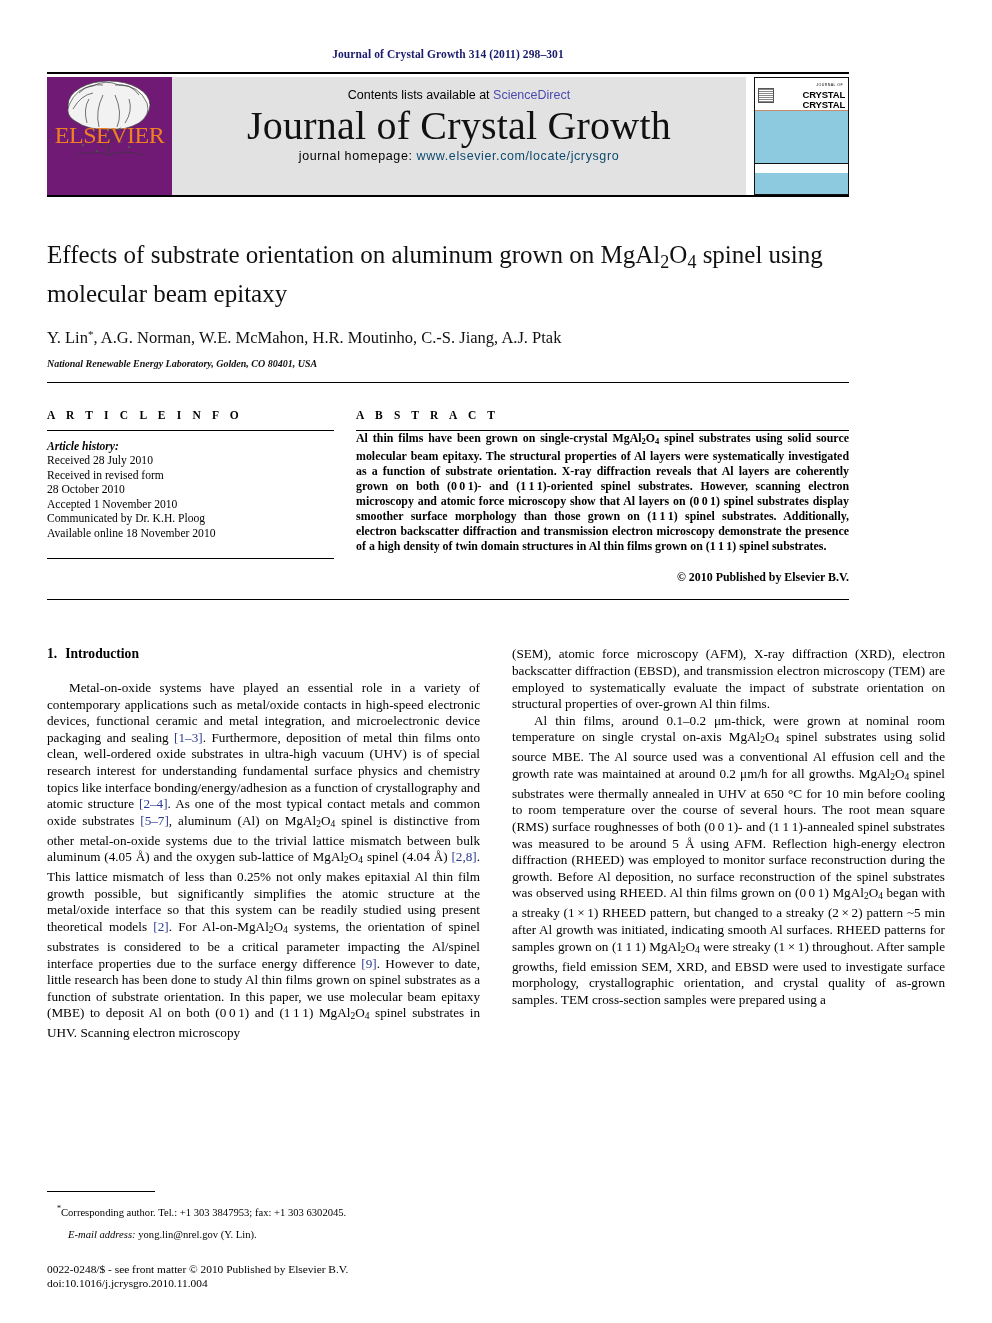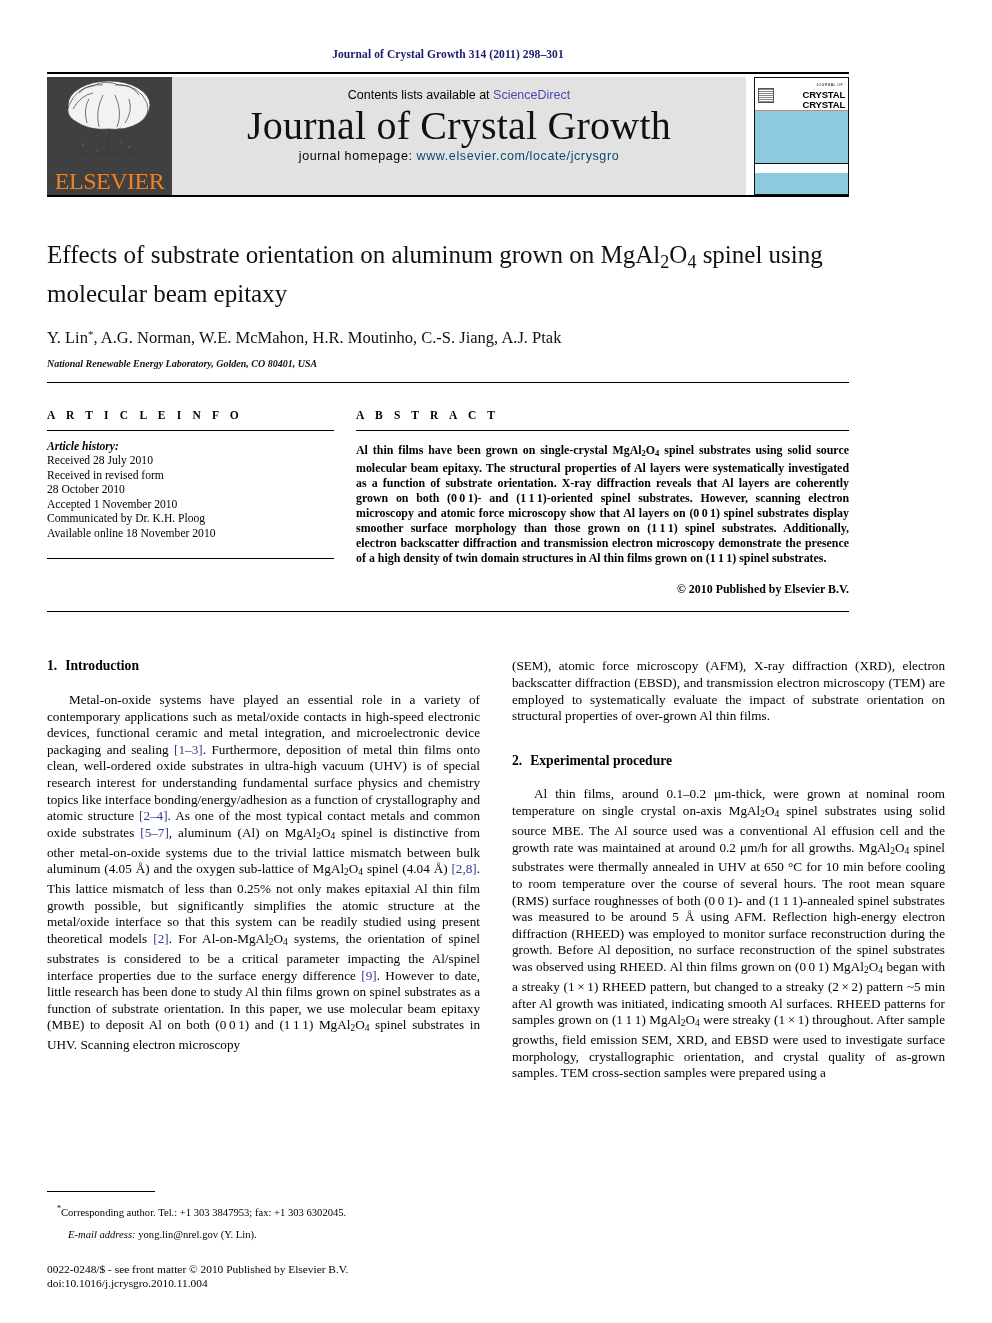--- a/index.html
+++ b/index.html
@@ -42,24 +42,24 @@
   .banner {
     display: flex;
     align-items: stretch;
     height: 118px;
     margin-top: 3px;
   }
   .banner-logo {
     width: 125px;
     flex: 0 0 125px;
     position: relative;
-    background: #404040;
+    background: #701a75;
     display: flex;
     flex-direction: column;
-    justify-content: flex-end;
+    justify-content: center;
     align-items: center;
     padding-bottom: 2px;
     box-sizing: border-box;
   }
   .tree-svg { position: absolute; top: 2px; left: 12px; }
   .elsevier-word {
     font-family: "Liberation Serif", serif;
     font-size: 24px;
     color: #F08020;
     letter-spacing: -0.5px;
@@ -208,21 +208,21 @@
     line-height: 14.6px;
     padding-top: 8px;
   }
   .kw-block .ital { font-style: italic; font-weight: bold; }
   .abstract-body {
     font-family: "Liberation Serif", serif;
     font-weight: bold;
     font-size: 11.9px;
     line-height: 15.1px;
     text-align: justify;
-    padding-top: 12px;
+    padding-top: 0;
   }
   .copyright {
     font-family: "Liberation Serif", serif;
     font-weight: bold;
     font-size: 11.9px;
     text-align: right;
     margin-top: 16px;
   }
   .rule-after-abstract {
     border-top: 1.4px solid #000;
@@ -385,23 +385,20 @@
       </div>
       <p class="para">
         Metal-on-oxide systems have played an essential role in a variety of contemporary applications such as metal/oxide contacts in high-speed electronic devices, functional ceramic and metal integration, and microelectronic device packaging and sealing <span class="ref">[1–3]</span>. Furthermore, deposition of metal thin films onto clean, well-ordered oxide substrates in ultra-high vacuum (UHV) is of special research interest for understanding fundamental surface physics and chemistry topics like interface bonding/energy/adhesion as a function of crystallography and atomic structure <span class="ref">[2–4]</span>. As one of the most typical contact metals and common oxide substrates <span class="ref">[5–7]</span>, aluminum (Al) on MgAl<sub>2</sub>O<sub>4</sub> spinel is distinctive from other metal-on-oxide systems due to the trivial lattice mismatch between bulk aluminum (4.05&nbsp;Å) and the oxygen sub-lattice of MgAl<sub>2</sub>O<sub>4</sub> spinel (4.04&nbsp;Å) <span class="ref">[2,8]</span>. This lattice mismatch of less than 0.25% not only makes epitaxial Al thin film growth possible, but significantly simplifies the atomic structure at the metal/oxide interface so that this system can be readily studied using present theoretical models <span class="ref">[2]</span>. For Al-on-MgAl<sub>2</sub>O<sub>4</sub> systems, the orientation of spinel substrates is considered to be a critical parameter impacting the Al/spinel interface properties due to the surface energy difference <span class="ref">[9]</span>. However to date, little research has been done to study Al thin films grown on spinel substrates as a function of substrate orientation. In this paper, we use molecular beam epitaxy (MBE) to deposit Al on both (0 0 1) and (1 1 1) MgAl<sub>2</sub>O<sub>4</sub> spinel substrates in UHV. Scanning electron microscopy
       </p>
     </div>
 
     <div class="bcol right">
       <p class="para" style="text-indent:0">
         (SEM), atomic force microscopy (AFM), X-ray diffraction (XRD), electron backscatter diffraction (EBSD), and transmission electron microscopy (TEM) are employed to systematically evaluate the impact of substrate orientation on structural properties of over-grown Al thin films.
       </p>
-      <div class="secnum secnum2" style="margin-top:28px">
-        <span class="n">2.</span><span>Experimental procedure</span>
-      </div>
       <p class="para">
         Al thin films, around 0.1–0.2&nbsp;μm-thick, were grown at nominal room temperature on single crystal on-axis MgAl<sub>2</sub>O<sub>4</sub> spinel substrates using solid source MBE. The Al source used was a conventional Al effusion cell and the growth rate was maintained at around 0.2&nbsp;μm/h for all growths. MgAl<sub>2</sub>O<sub>4</sub> spinel substrates were thermally annealed in UHV at 650&nbsp;°C for 10&nbsp;min before cooling to room temperature over the course of several hours. The root mean square (RMS) surface roughnesses of both (0 0 1)- and (1 1 1)-annealed spinel substrates was measured to be around 5&nbsp;Å using AFM. Reflection high-energy electron diffraction (RHEED) was employed to monitor surface reconstruction during the growth. Before Al deposition, no surface reconstruction of the spinel substrates was observed using RHEED. Al thin films grown on (0 0 1) MgAl<sub>2</sub>O<sub>4</sub> began with a streaky (1 × 1) RHEED pattern, but changed to a streaky (2 × 2) pattern ~5&nbsp;min after Al growth was initiated, indicating smooth Al surfaces. RHEED patterns for samples grown on (1 1 1) MgAl<sub>2</sub>O<sub>4</sub> were streaky (1 × 1) throughout. After sample growths, field emission SEM, XRD, and EBSD were used to investigate surface morphology, crystallographic orientation, and crystal quality of as-grown samples. TEM cross-section samples were prepared using a
       </p>
     </div>
   </div>
 
   <div class="footnote-area">
     <div class="fn-rule"></div>
     <div class="fn-text">
       <span class="star">*</span><span>Corresponding author. Tel.: +1 303 3847953; fax: +1 303 6302045.</span><br>

